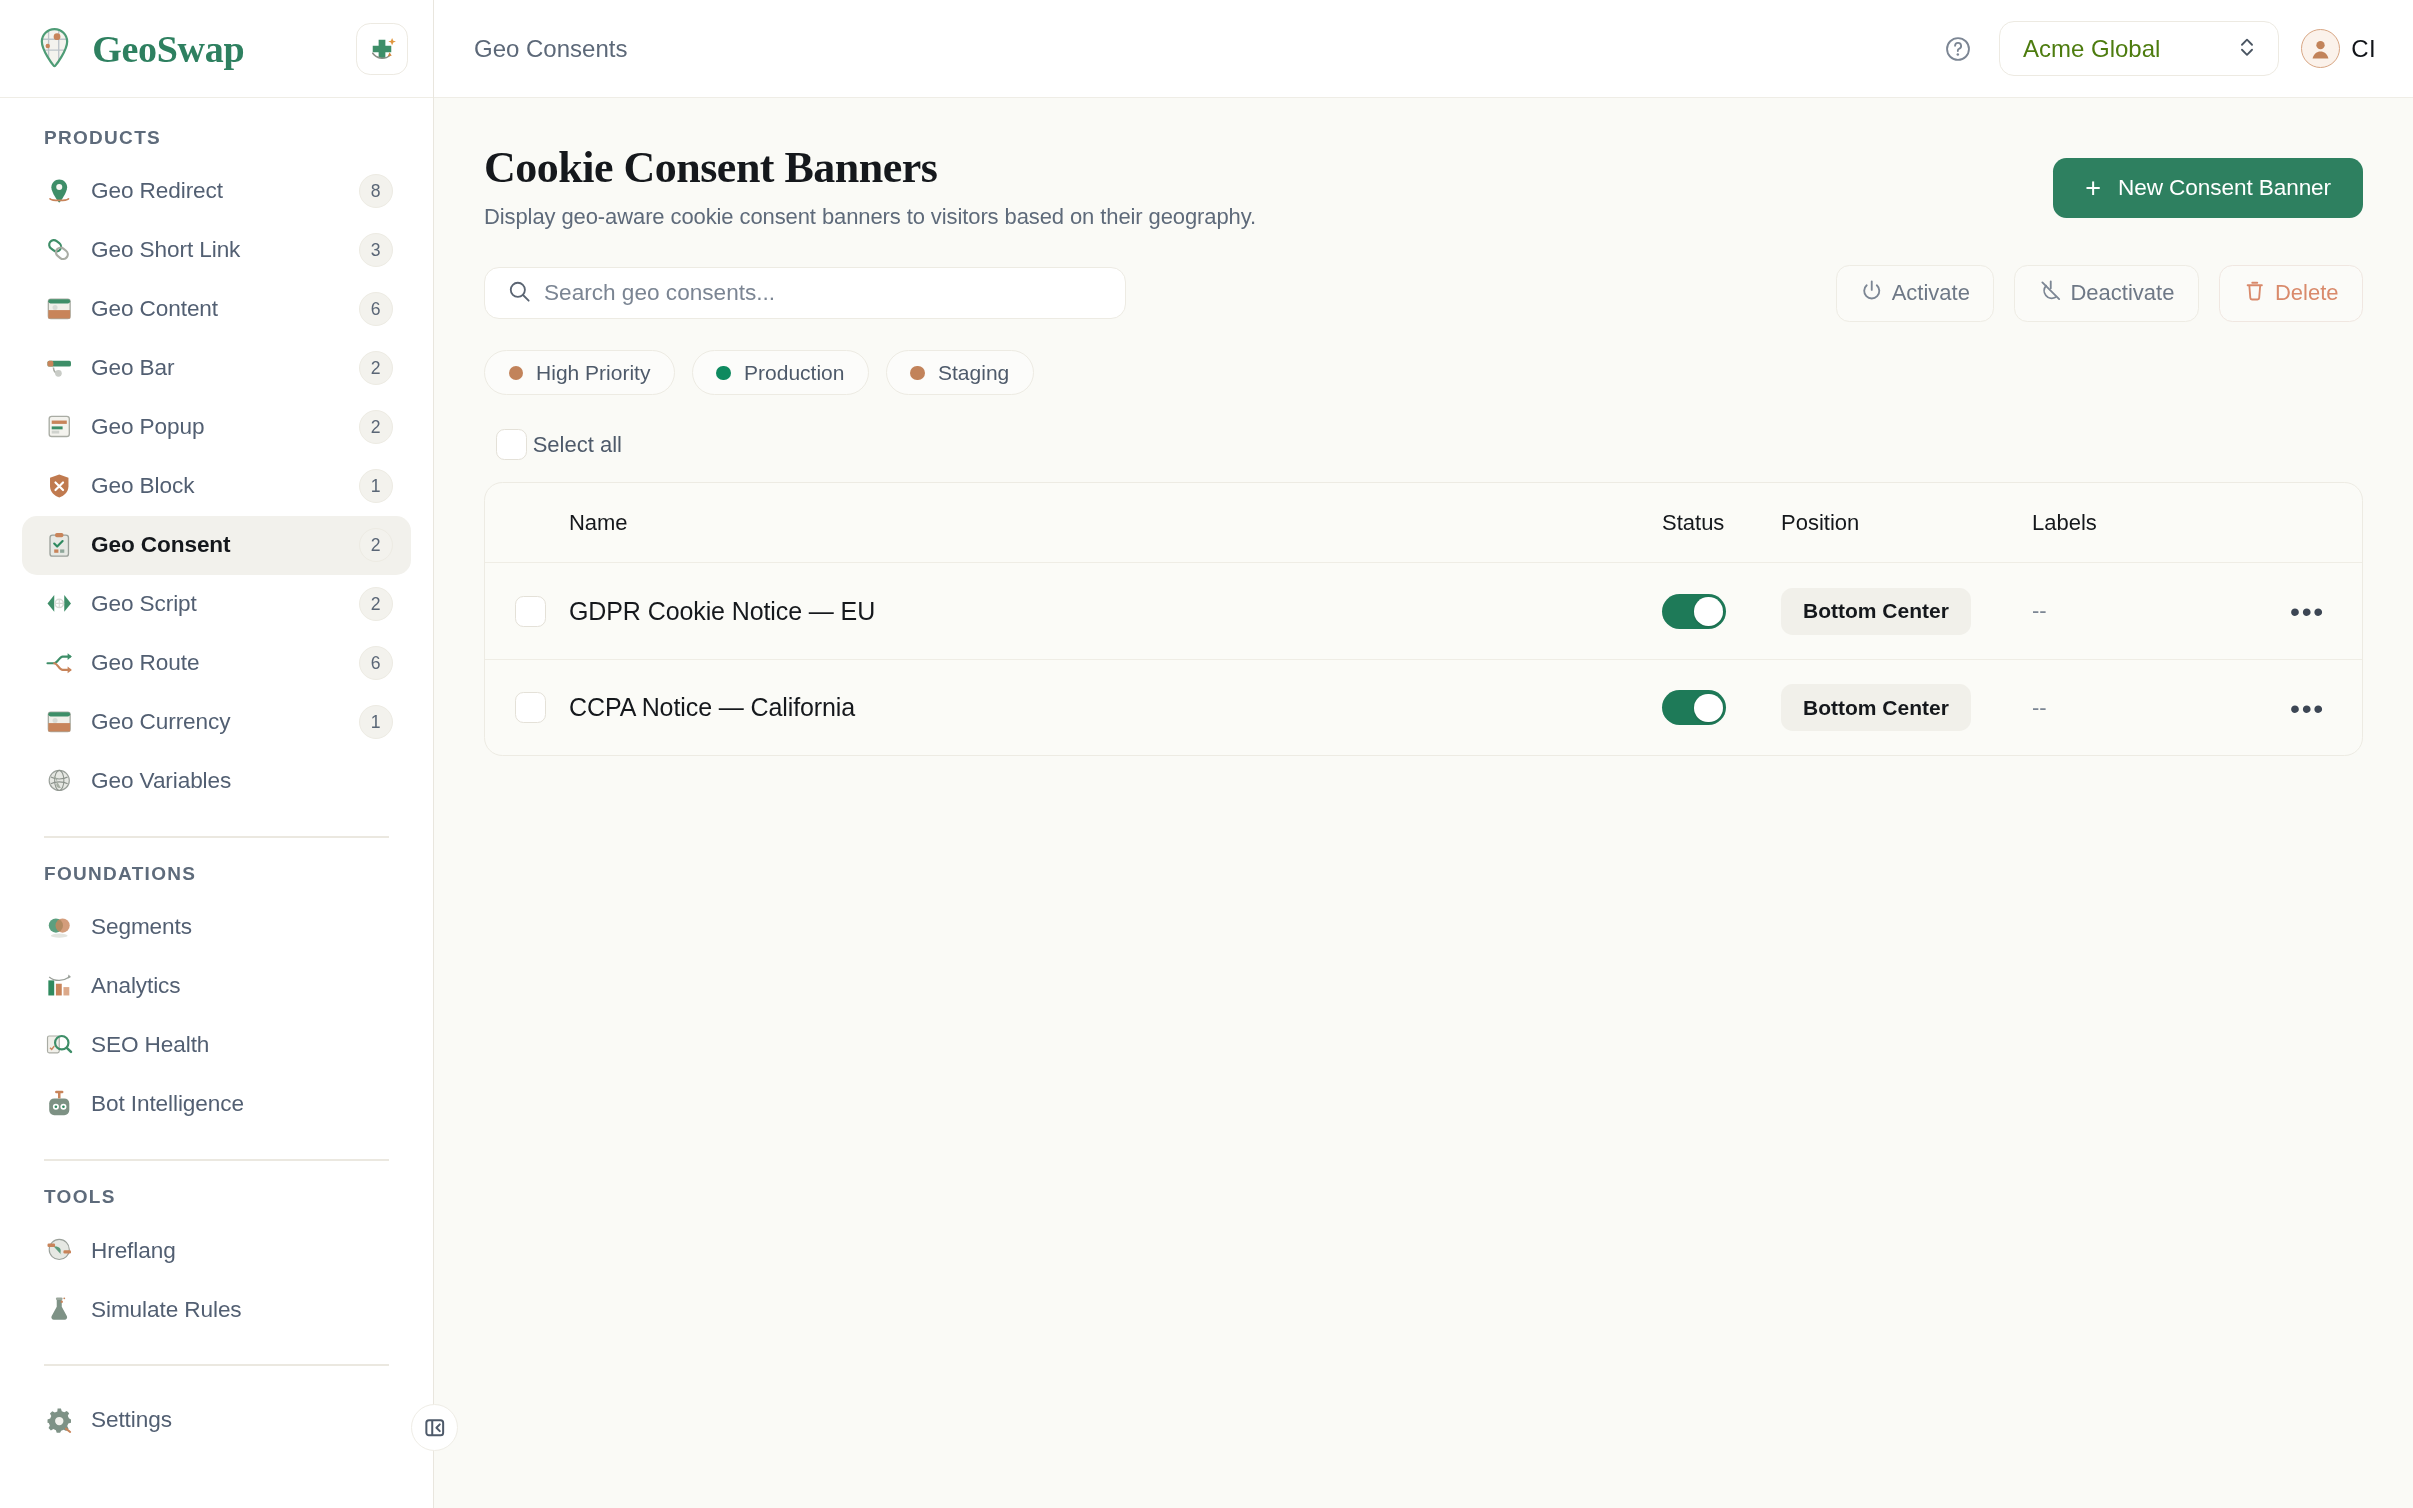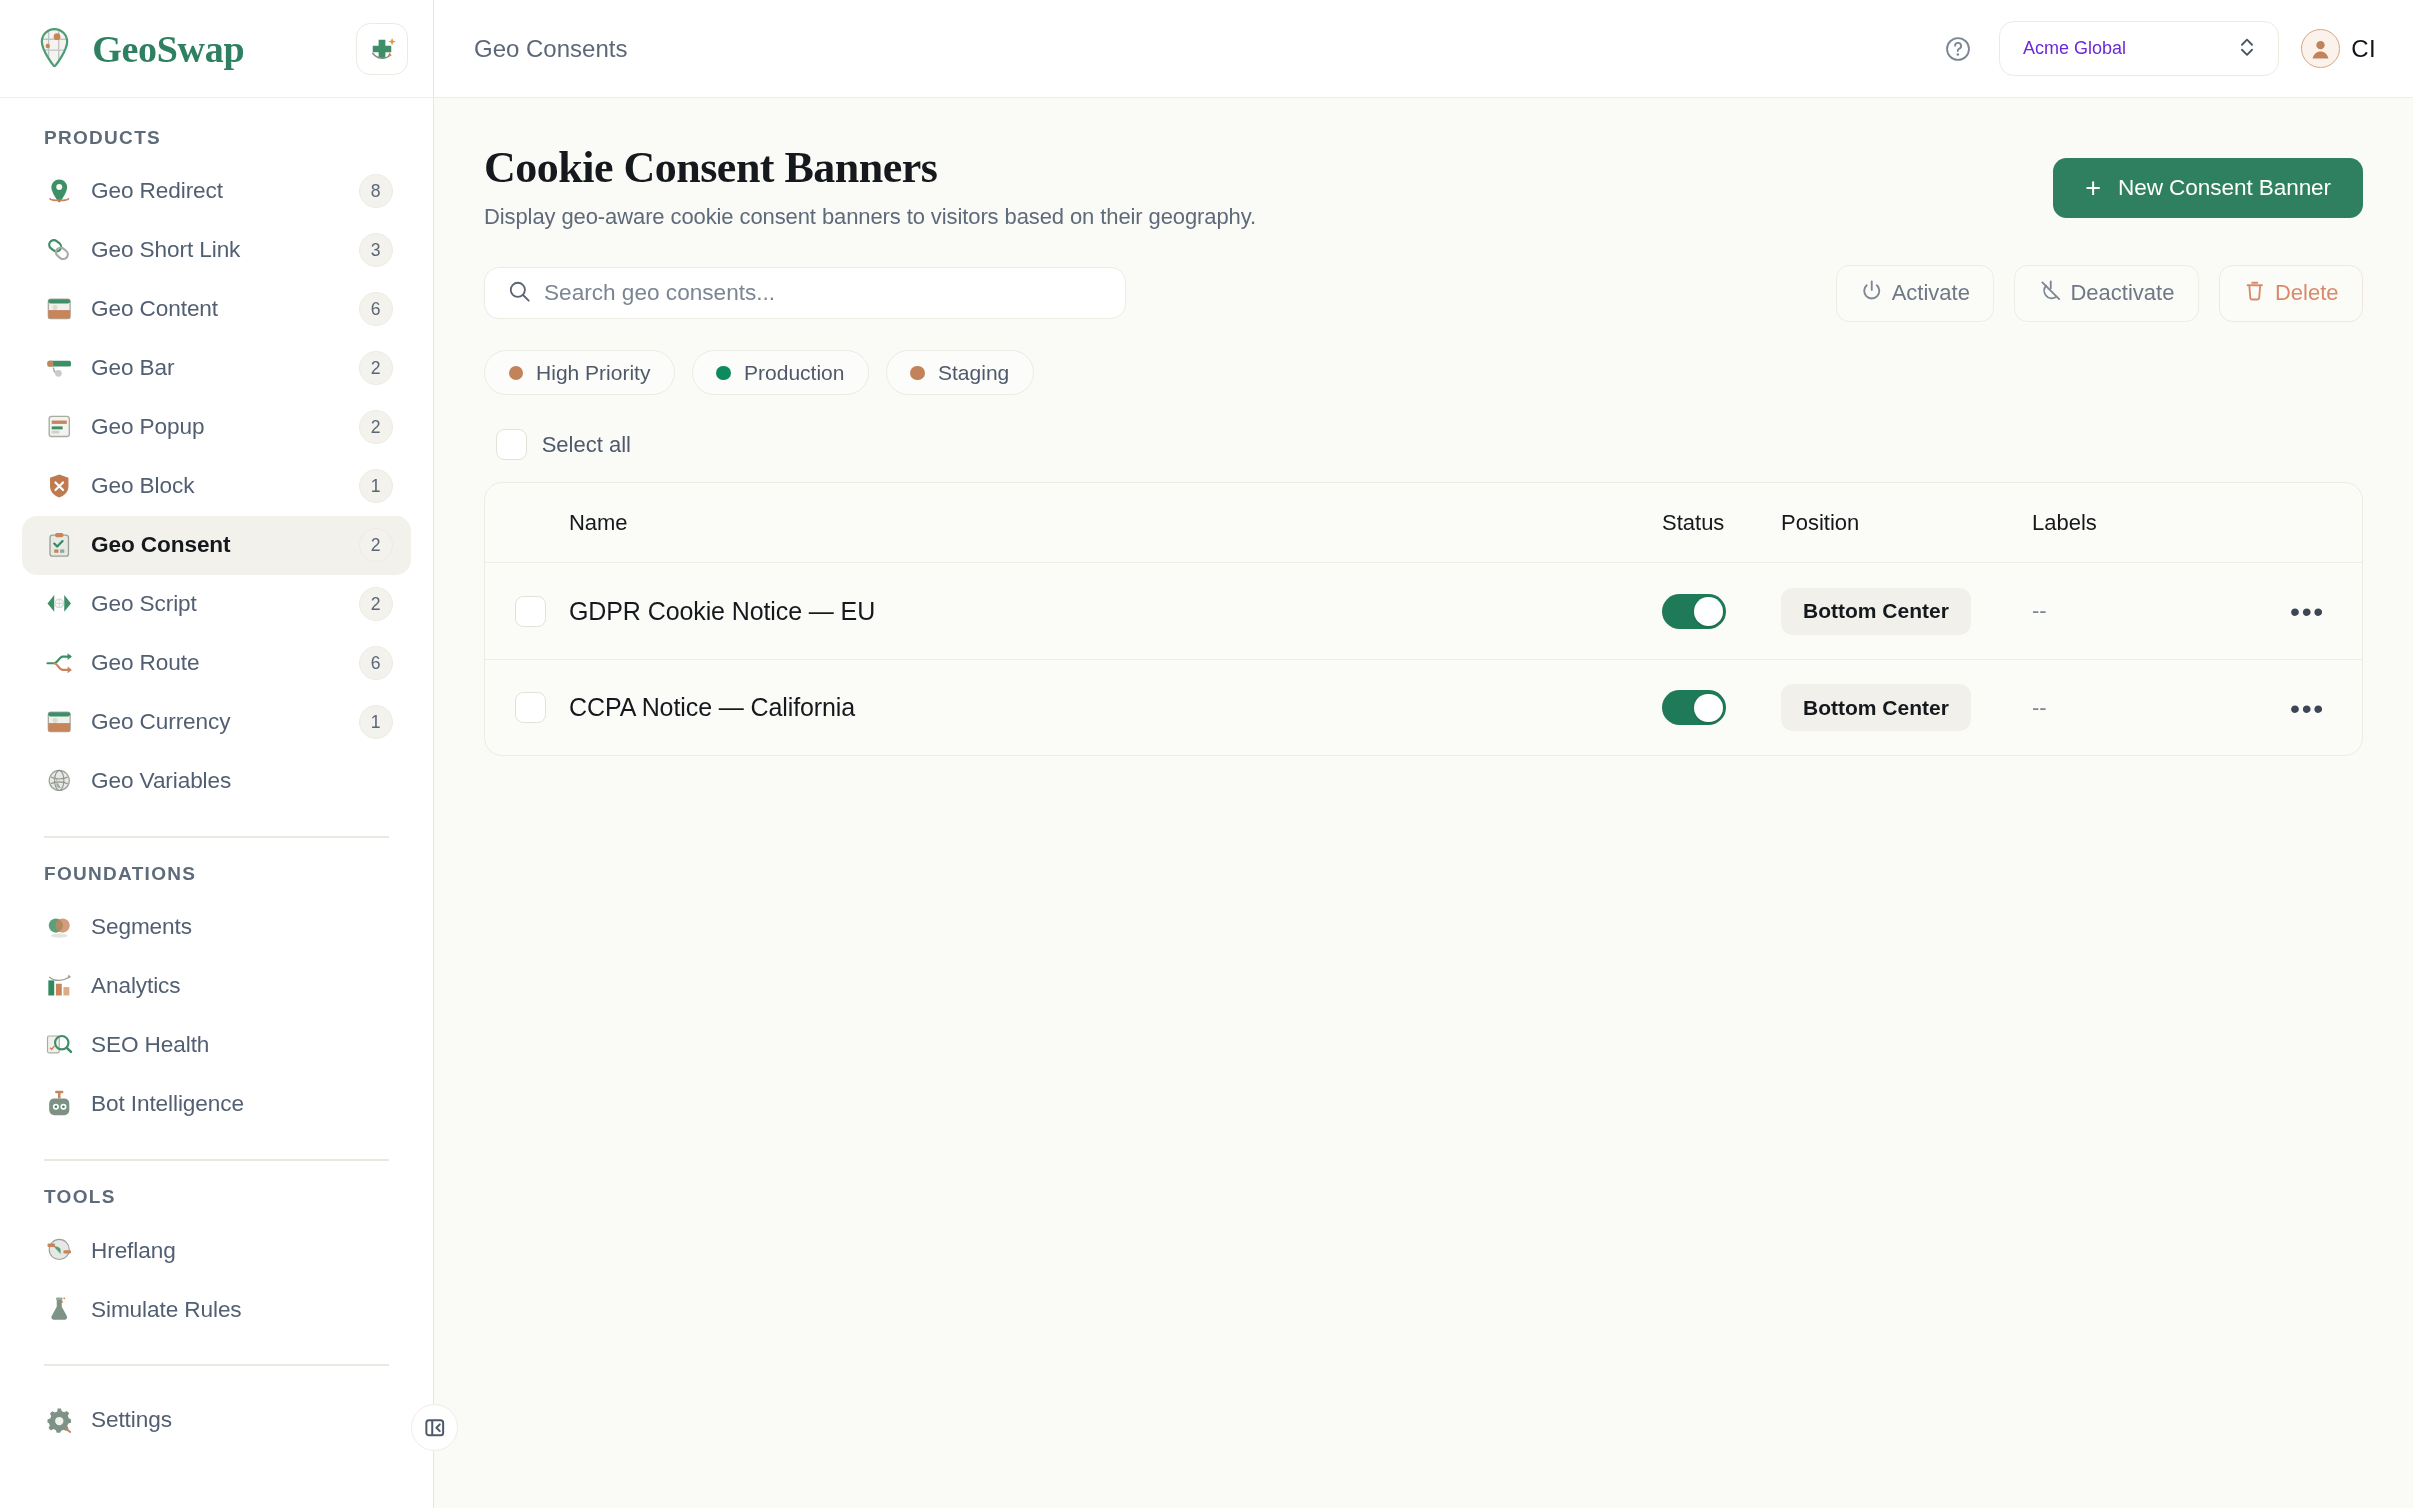--- a/index.html
+++ b/index.html
@@ -88,21 +88,21 @@
     padding: 0 37px 0 40px; gap: 22px;
   }
   .crumb { font-size: 24px; color: #5C6878; flex: 1 1 auto; }
   .help-icon { width: 37px; height: 37px; display:flex; align-items:center; justify-content:center; flex:0 0 37px; }
   .org-select {
     height: 55px; min-width: 280px;
     border: 1.7px solid #EDEAE2; border-radius: 15px; background: #FFFFFF;
     display: flex; align-items: center; justify-content: space-between;
     padding: 0 20px 0 23.5px; gap: 15px;
   }
-  .org-select .org-name { font-size: 18px; color: #6d28d9; }
+  .org-select .org-name { font-size: 24px; color: #4d7c0f; }
   .avatar {
     width: 39px; height: 39px; border-radius: 50%;
     border: 1.7px solid #D8A684; background: #FBF2EB;
     display: flex; align-items: center; justify-content: center; flex: 0 0 39px;
   }
   .user-initials { font-size: 24px; color: #12151A; letter-spacing: 0.4px; }
   .user-chip { display: flex; align-items: center; gap: 11.7px; }
 
   .content { flex: 1 1 auto; padding: 45px 50px 0 50px; overflow: hidden; }
 
@@ -145,21 +145,21 @@
   .ghost-btn.danger { color: #D98A6B; border-color: #F0E7E1; }
 
   .chips { display: flex; gap: 17px; margin-top: 28.5px; }
   .chip {
     height: 45px; border: 1.7px solid #EDEBE3; border-radius: 22.6px;
     background: #FCFCFA; display: flex; align-items: center; gap: 13.4px;
     padding: 0 23.5px; font-size: 21px; color: #4E5A6A; cursor: pointer;
   }
   .chip .dot { width: 14.2px; height: 14.2px; border-radius: 50%; flex: 0 0 14.2px; }
 
-  .selectall-row { display: flex; align-items: center; gap: 15px; margin-top: 34px; padding-left: 11.7px; }
+  .selectall-row { display: flex; align-items: center; gap: 6px; margin-top: 34px; padding-left: 11.7px; }
   .cbox {
     width: 31px; height: 31px; border-radius: 8.4px;
     border: 1.7px solid #E4E1D8; background: #FFFFFF; flex: 0 0 31px; cursor: pointer;
   }
   .selectall-label { font-size: 22px; color: #4E5A6A; }
 
   
   .table-card {
     margin-top: 22px;
     background: #FBFBF7;

